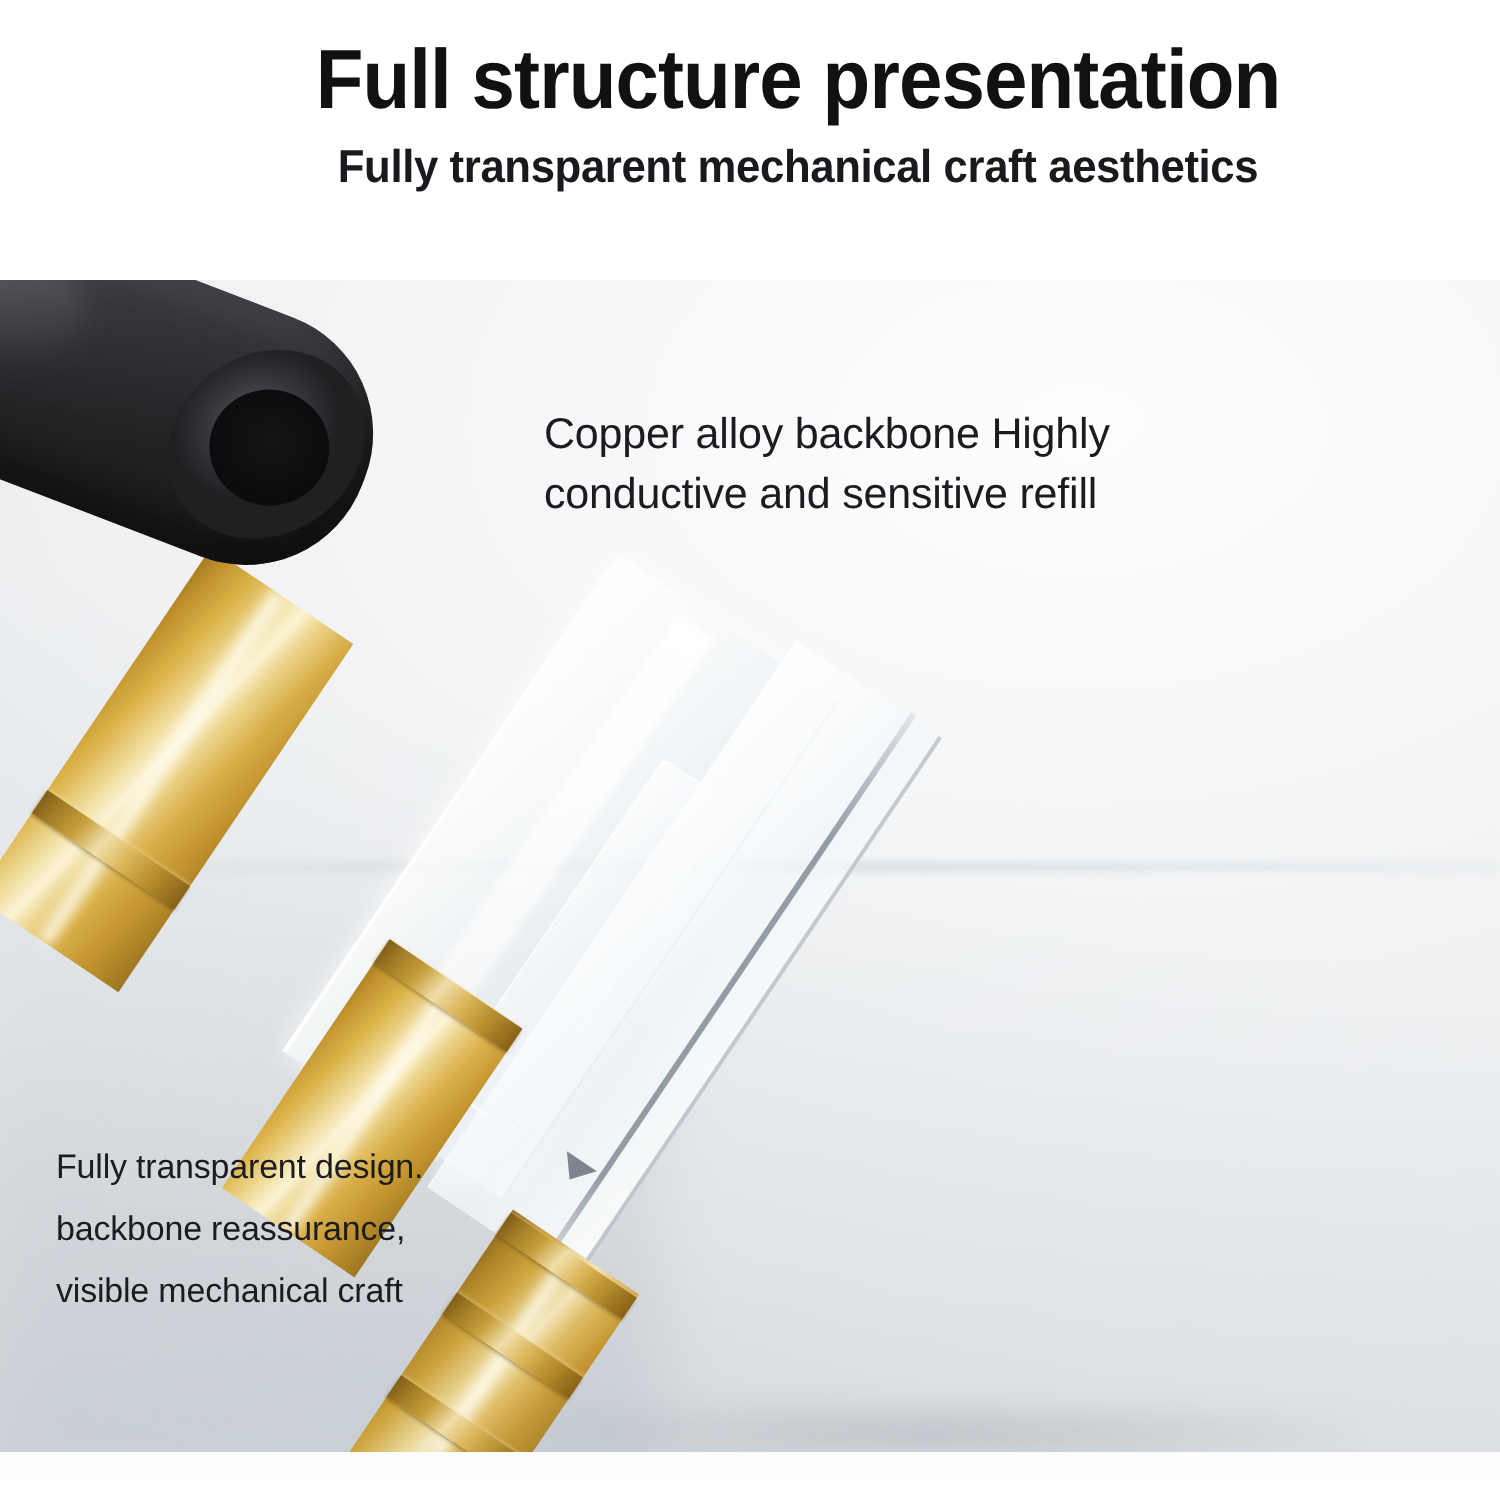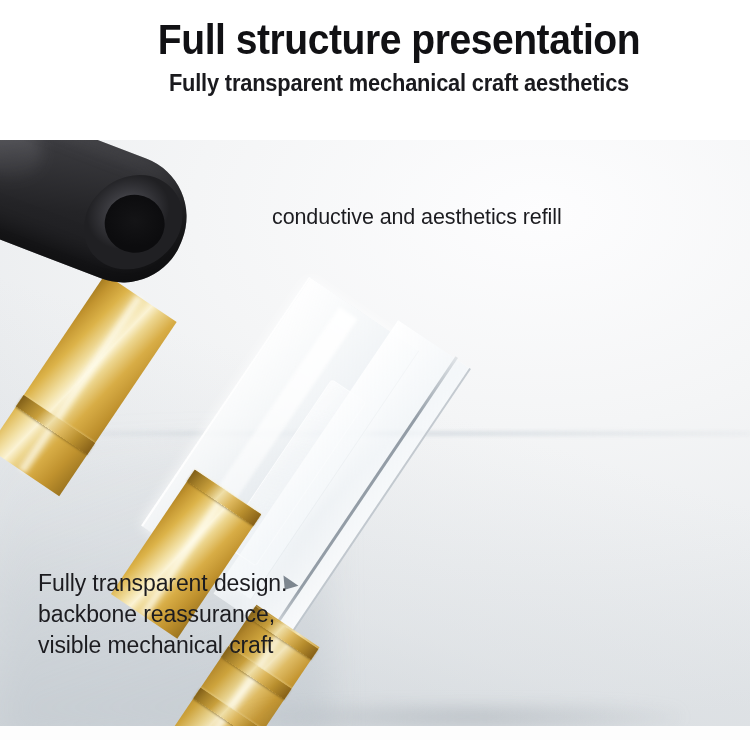--- a/index.html
+++ b/index.html
@@ -105,21 +105,21 @@
   .seg-steps{left:250px;top:486px;width:76px;height:186px;transform:rotate(34deg);}
 
   .hl-stripe{position:absolute;top:0;height:100%;width:16%;left:40%;
         background:linear-gradient(90deg, rgba(255,252,232,0) 0%, rgba(255,253,240,0.85) 50%, rgba(255,252,232,0) 100%);
         filter:blur(2px);}
 
   
   .cap-text{position:absolute;color:#1c1c20;font-weight:400;z-index:30;
             font-family:"Liberation Sans","DejaVu Sans",sans-serif;}
   .cap-right{left:272px;top:202px;font-size:21.5px;line-height:30px;letter-spacing:-0.1px;}
-  .cap-bottom{left:38px;top:568px;font-size:23px;line-height:31px;letter-spacing:-0.1px;}
+  .cap-bottom{left:28px;top:568px;font-size:17px;line-height:31px;letter-spacing:-0.1px;}
 </style>
 </head>
 <body>
 
 <div id="page">
 
   <div class="header">
     <div class="title">Full structure presentation</div>
     <div class="subtitle">Fully transparent mechanical craft aesthetics</div>
   </div>
@@ -165,21 +165,22 @@
       </div>
       <div class="cap-rim"></div>
       <div class="cap-hole"></div>
     </div>
 
     <div class="floor-shadow"></div>
     <div class="white-floor"></div>
   </div>
 
   <div class="cap-text cap-right">
-    <div>conductive and aesthetics refill</div>
+    <div>Copper alloy backbone Highly</div>
+    <div>conductive and sensitive refill</div>
   </div>
 
   <div class="cap-text cap-bottom">
     <div>Fully transparent design.</div>
     <div>backbone reassurance,</div>
     <div>visible mechanical craft</div>
   </div>
 
 </div>
 

